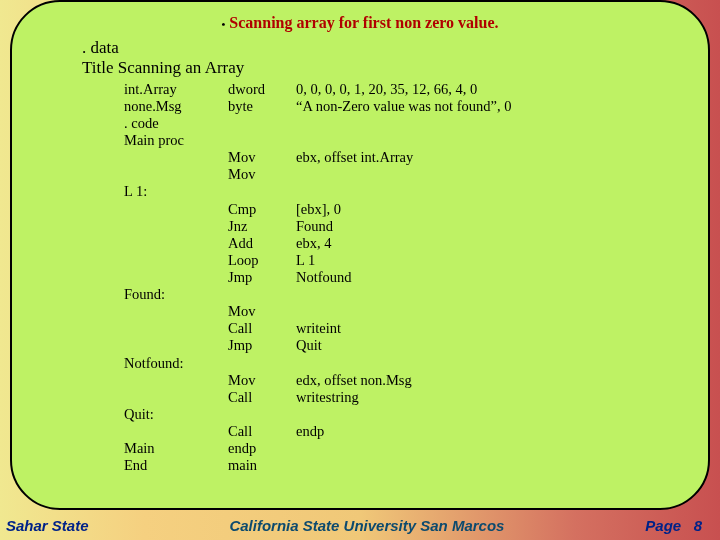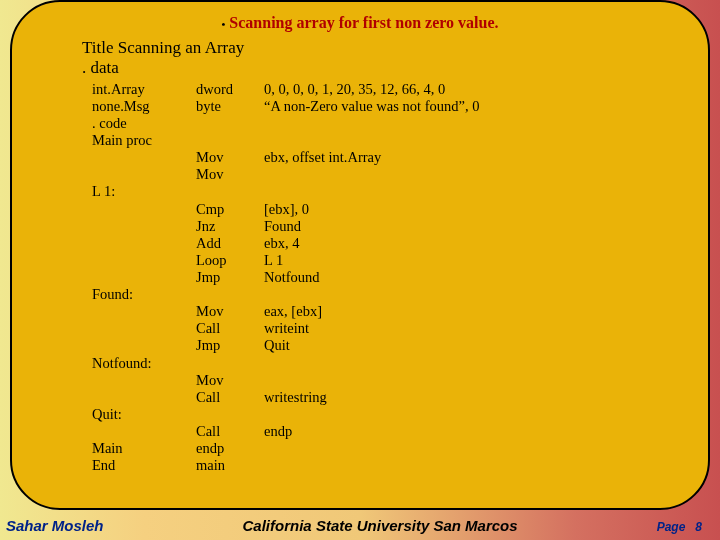--- a/index.html
+++ b/index.html
@@ -10,21 +10,21 @@
     background: linear-gradient(to right, #f0e890 0%, #f5d080 20%, #f0c878 50%, #d47060 80%, #c85050 100%);
     position: relative;
     overflow: hidden;
   }
   .slide-card {
     position: absolute;
     top: 0;
     left: 10px;
     right: 10px;
     height: 510px;
-    background: #eab308;
+    background: #bef264;
     border: 2px solid #000;
     border-radius: 50px;
     padding: 12px 0 0 0;
   }
   .heading {
     text-align: center;
     font-weight: bold;
     color: #b00000;
     font-size: 16px;
     margin-bottom: 6px;
@@ -34,21 +34,21 @@
     font-size: 11px;
     vertical-align: middle;
   }
   .title-line {
     font-size: 17px;
     color: #000;
     padding-left: 70px;
     line-height: 1.2;
   }
   .code-block {
-    padding-left: 80px;
+    padding-left: 112px;
     font-size: 14.5px;
     color: #000;
     line-height: 1.18;
     margin-top: 2px;
   }
   .row { display: flex; }
   .c1 { width: 68px; flex-shrink: 0; }
   .c2 { width: 68px; flex-shrink: 0; margin-left: 36px; }
   .c3 { flex: 1; }
   .footer {
@@ -65,42 +65,42 @@
   .author {
     font-size: 15px;
     font-style: italic;
     font-weight: bold;
     color: #002288;
   }
   .university {
     font-size: 15px;
     font-style: italic;
     font-weight: bold;
-    color: #000000;
+    color: #0c4a6e;
     flex: 1;
     text-align: center;
   }
   .page {
-    font-size: 12px;
+    font-size: 15px;
     font-style: italic;
     font-weight: bold;
     color: #002288;
     white-space: pre;
   }
 </style>
 </head>
 <body>
 
 <div class="slide-card">
   <div class="heading">
     <span class="bullet">•</span>
     <span>Scanning array for first non zero value.</span>
   </div>
+  <div class="title-line">. data</div>
   <div class="title-line">Title Scanning an Array</div>
-  <div class="title-line">. data</div>
   <div class="code-block" id="code-block">
       <div class="row">
         <div class="c1">int.Array</div>
         <div class="c2">dword</div>
         <div class="c3">0, 0, 0, 0, 1, 20, 35, 12, 66, 4, 0</div>
       </div>
       <div class="row">
         <div class="c1">none.Msg</div>
         <div class="c2">byte</div>
         <div class="c3">“A non-Zero value was not found”, 0</div>
@@ -155,40 +155,40 @@
         <div class="c3">Notfound</div>
       </div>
       <div class="row">
         <div class="c1">Found:</div>
         <div class="c2"></div>
         <div class="c3"></div>
       </div>
       <div class="row">
         <div class="c1"></div>
         <div class="c2">Mov</div>
-        <div class="c3">eax, [ebx]</div>
       </div>
       <div class="row">
         <div class="c1"></div>
         <div class="c2">Call</div>
         <div class="c3">writeint</div>
       </div>
       <div class="row">
         <div class="c1"></div>
         <div class="c2">Jmp</div>
         <div class="c3">Quit</div>
       </div>
       <div class="row">
         <div class="c1">Notfound:</div>
         <div class="c2"></div>
         <div class="c3"></div>
       </div>
       <div class="row">
         <div class="c1"></div>
         <div class="c2">Mov</div>
+        <div class="c3">edx, offset non.Msg</div>
       </div>
       <div class="row">
         <div class="c1"></div>
         <div class="c2">Call</div>
         <div class="c3">writestring</div>
       </div>
       <div class="row">
         <div class="c1">Quit:</div>
         <div class="c2"></div>
         <div class="c3"></div>
@@ -205,16 +205,16 @@
       </div>
       <div class="row">
         <div class="c1">End</div>
         <div class="c2">main</div>
         <div class="c3"></div>
       </div>
     </div>
 </div>
 
 <div class="footer">
-  <div class="author">Sahar Mosleh</div>
+  <div class="author">Sahar State</div>
   <div class="university">California State University San Marcos</div>
   <div class="page">Page   8</div>
 </div>
 
 </body></html>

